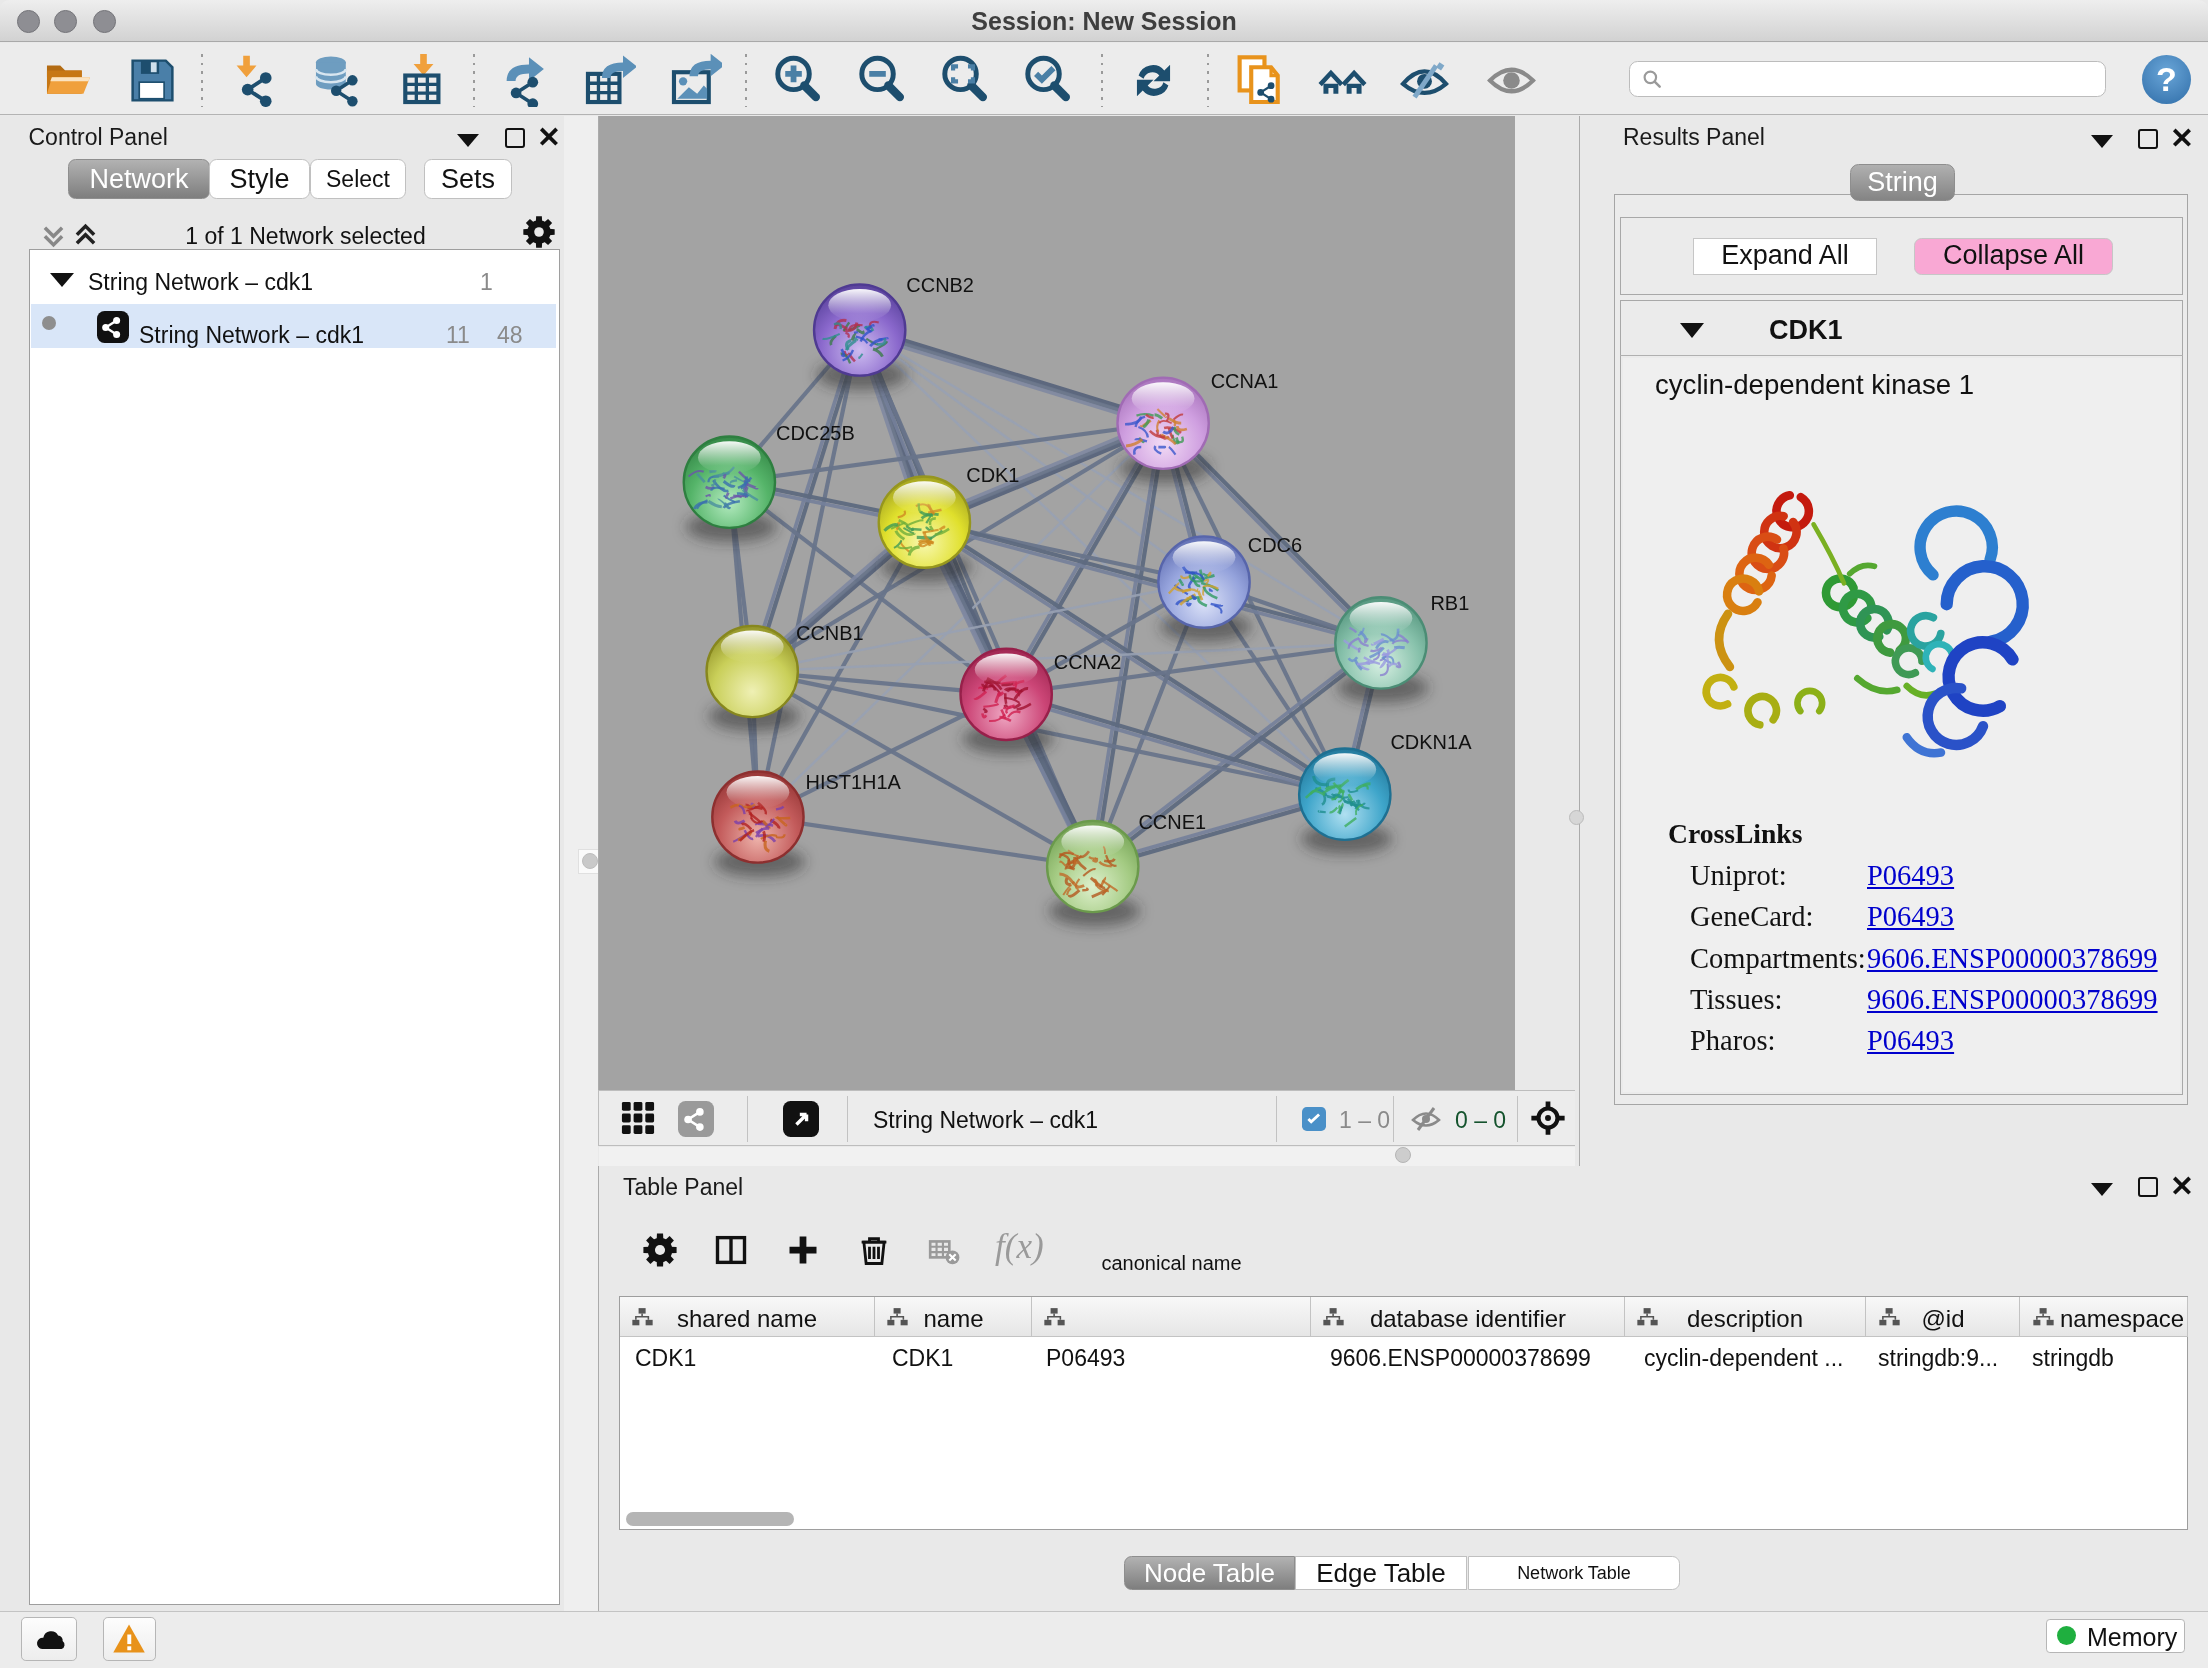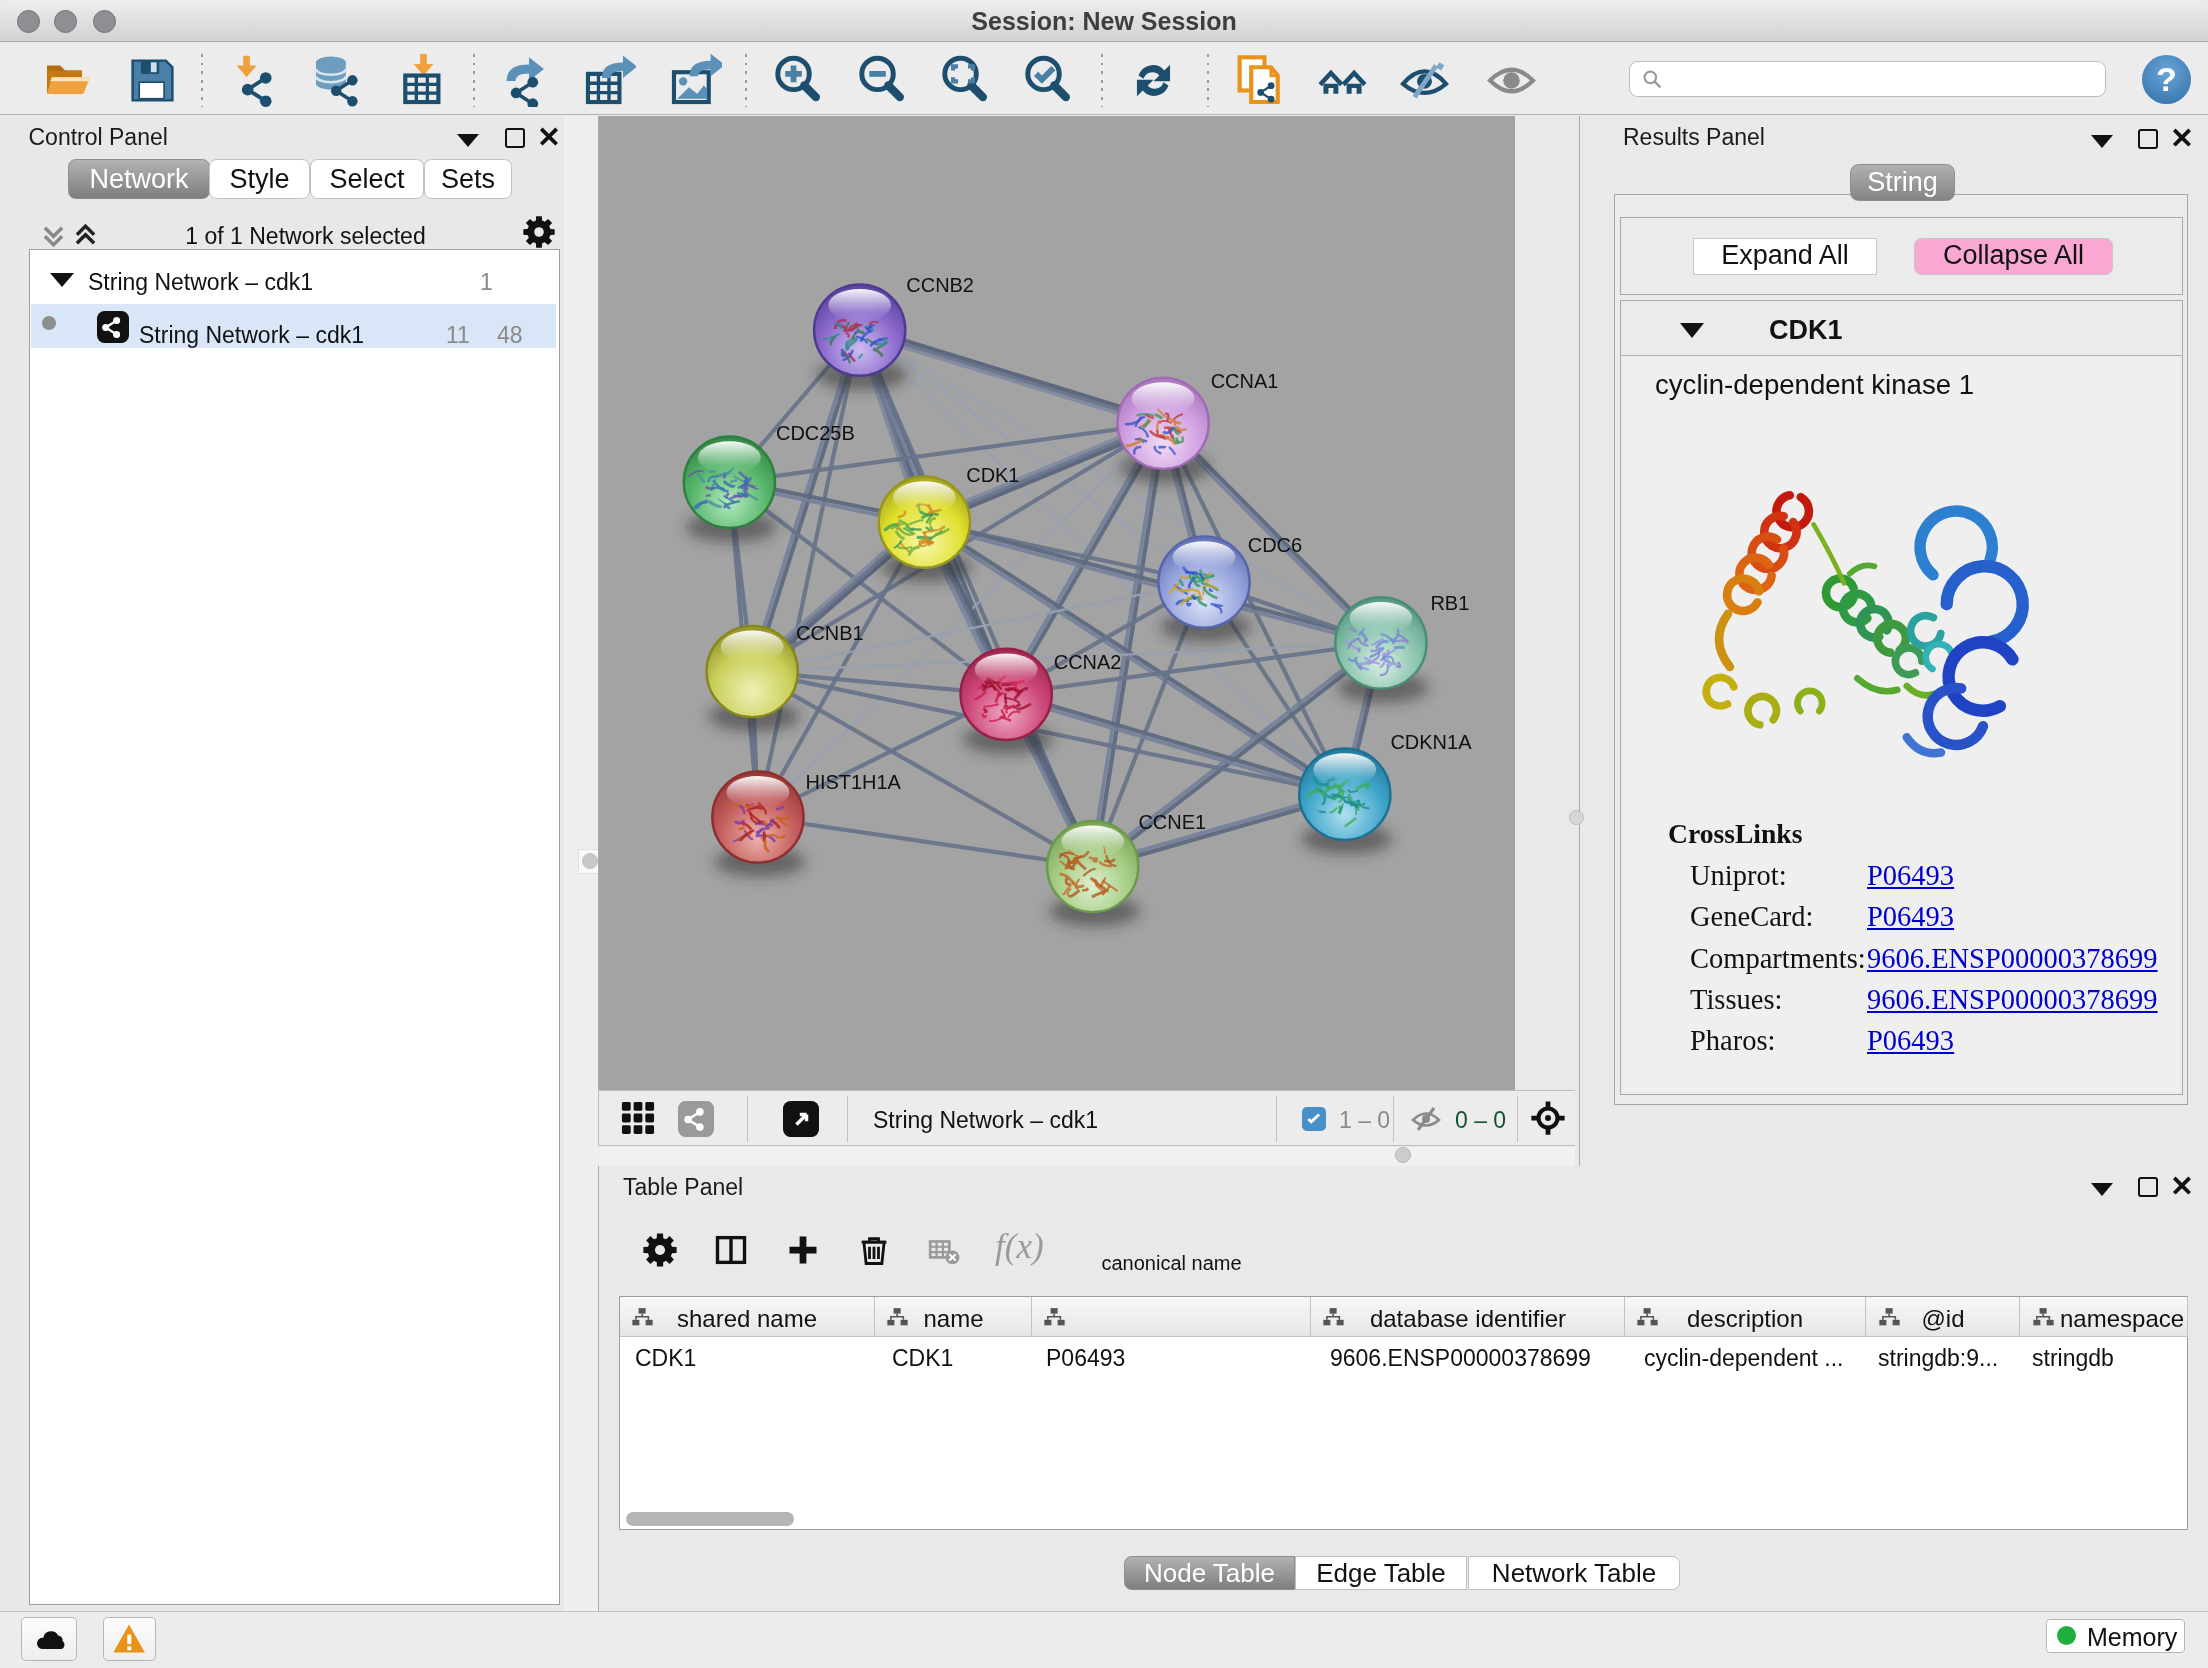--- a/index.html
+++ b/index.html
@@ -136,21 +136,21 @@
     <path d="M38 38 l14 14" stroke="#9a9a9a" stroke-width="7" stroke-linecap="round"></path>
   </svg>
 <div style="position:absolute;left:2142px;top:55px;width:49px;height:49px;border-radius:25px;background:radial-gradient(circle at 50% 35%,#6aa6d8,#2f6da8);color:#fff;font-size:34px;font-weight:bold;text-align:center;line-height:49px">?</div>
 <div class="a" style="left:0;top:116px;width:598px;height:1495px;background:#e8e8e8"></div>
 <div class="a" style="left:28.5px;top:126px;font-size:23px;line-height:23px;color:#1a1a1a">Control Panel</div>
 <div class="a" style="left:457px;top:134px;width:0;height:0;border-left:11.4px solid transparent;border-right:11.4px solid transparent;border-top:13.3px solid #111"></div>
 <div class="a" style="left:505px;top:128px;width:20px;height:20px;border:2.9px solid #111;border-radius:2.9px"></div>
 <div class="a" style="left:537px;top:121px;font-size:28.5px;font-weight:bold">✕</div>
 <div class="a tabsel" style="left:68px;top:159px;width:142px;height:40px;border-radius:7.6px;font-size:27px;text-align:center;line-height:38px">Network</div>
 <div class="a tabun" style="left:209px;top:159px;width:101px;height:40px;border-radius:7.6px;font-size:27px;text-align:center;line-height:38px">Style</div>
-<div class="a tabun" style="left:310px;top:159px;width:114px;height:40px;border-radius:7.6px;font-size:27px;text-align:center;line-height:38px">Select</div>
+<div class="a tabun" style="left:310px;top:159px;width:96px;height:40px;border-radius:7.6px;font-size:23px;text-align:center;line-height:38px">Select</div>
 <div class="a tabun" style="left:424px;top:159px;width:88px;height:40px;border-radius:7.6px;font-size:27px;text-align:center;line-height:38px">Sets</div>
 <svg style="position:absolute;left:40px;top:223px" width="27" height="25" viewBox="0 0 64 64">
     <path d="M10 12 l22 22 22-22 M10 34 l22 22 22-22" stroke="#888" stroke-width="9" fill="none"></path>
   </svg>
 <svg style="position:absolute;left:72px;top:223px" width="27" height="25" viewBox="0 0 64 64">
     <path d="M10 30 l22-22 22 22 M10 52 l22-22 22 22" stroke="#222" stroke-width="9" fill="none"></path>
   </svg>
 <div class="a" style="left:120px;top:225px;width:371px;text-align:center;font-size:23px;line-height:23px">1 of 1 Network selected</div>
 <svg style="position:absolute;left:522px;top:215px" width="34" height="34" viewBox="0 0 64 64">
     <circle cx="32" cy="32" r="22" fill="#111"></circle>
@@ -934,21 +934,21 @@
 <div class="a" style="left:635px;top:1347px;font-size:23px;line-height:23px">CDK1</div>
 <div class="a" style="left:892px;top:1347px;font-size:23px;line-height:23px">CDK1</div>
 <div class="a" style="left:1046px;top:1347px;font-size:23px;line-height:23px">P06493</div>
 <div class="a" style="left:1330px;top:1347px;font-size:23px;line-height:23px">9606.ENSP00000378699</div>
 <div class="a" style="left:1644px;top:1347px;font-size:23px;line-height:23px">cyclin-dependent ...</div>
 <div class="a" style="left:1878px;top:1347px;font-size:23px;line-height:23px">stringdb:9...</div>
 <div class="a" style="left:2032px;top:1347px;font-size:23px;line-height:23px">stringdb</div>
 <div class="a" style="left:626px;top:1512px;width:168px;height:14.3px;border-radius:7.6px;background:#b5b5b5"></div>
 <div class="a" style="left:1124px;top:1556px;width:171px;height:34px;background:linear-gradient(#b2b2b2,#7e7e7e);color:#fff;border:1px solid #8e8e8e;border-radius:7.6px 0 0 7.6px;font-size:26px;text-align:center;line-height:32px">Node Table</div>
 <div class="a" style="left:1295px;top:1556px;width:172px;height:34px;background:#fff;color:#111;border:1px solid #c0c0c0;border-radius:0;font-size:26px;text-align:center;line-height:32px">Edge Table</div>
-<div class="a" style="left:1468px;top:1556px;width:212px;height:34px;background:#fff;color:#111;border:1px solid #c0c0c0;border-radius:0 7.6px 7.6px 0;font-size:26px;text-align:center;line-height:32px">Network Table</div>
+<div class="a" style="left:1468px;top:1556px;width:212px;height:34px;background:#fff;color:#111;border:1px solid #c0c0c0;border-radius:0 7.6px 7.6px 0;font-size:18px;text-align:center;line-height:32px">Network Table</div>
 <div class="a" style="left:0;top:1611px;width:2208px;height:57px;background:#ececec;border-top:1px solid #c3c3c3"></div>
 <div class="a" style="left:21px;top:1617px;width:56px;height:44px;background:linear-gradient(#fdfdfd,#ededed);border:1px solid #b6b6b6;border-radius:4.8px"></div>
 <svg style="position:absolute;left:31px;top:1624px" width="36" height="28.5" viewBox="0 0 60 50">
     <path d="M18 44 a10 10 0 0 1 2 -20 a14 14 0 0 1 26 -4 a9 9 0 0 1 8 10 a8 8 0 0 1 -2 14 z" fill="#111"></path>
   </svg>
 <div class="a" style="left:103px;top:1617px;width:53px;height:44px;background:linear-gradient(#fdfdfd,#ededed);border:1px solid #b6b6b6;border-radius:4.8px"></div>
 <svg style="position:absolute;left:111px;top:1621px" width="36" height="36" viewBox="0 0 64 64">
     <path d="M32 6 L60 56 H4 z" fill="#e8921a"></path>
     <rect x="29" y="24" width="7" height="17" fill="#fff"></rect>
     <rect x="29" y="45" width="7" height="7" fill="#fff"></rect>

